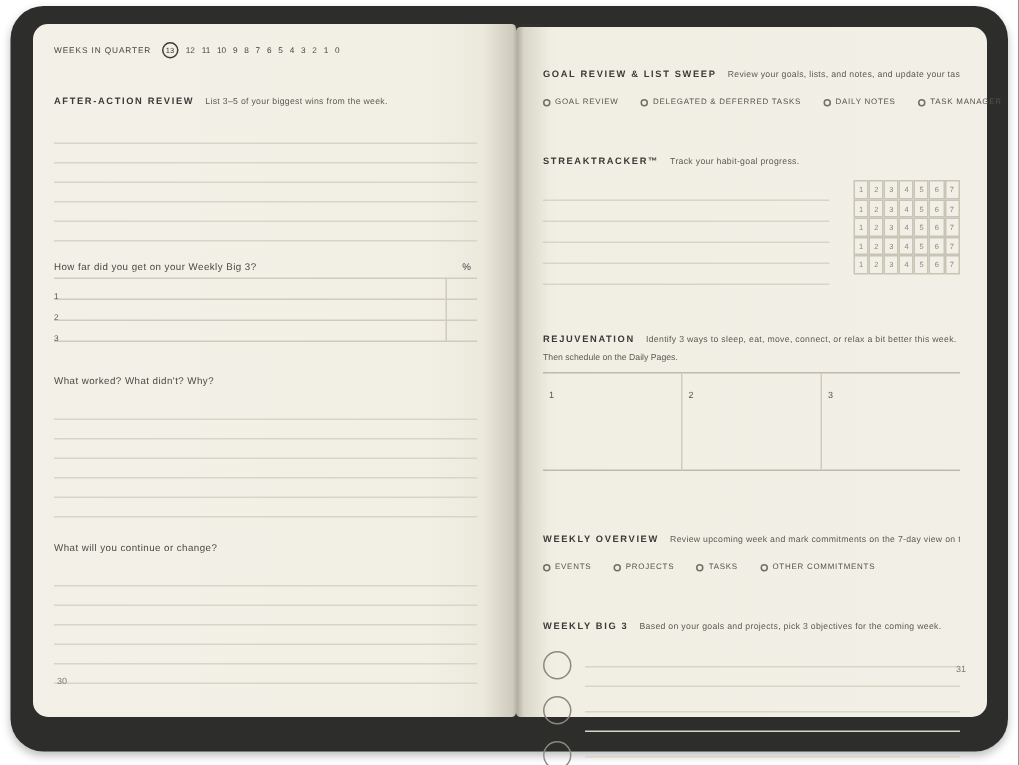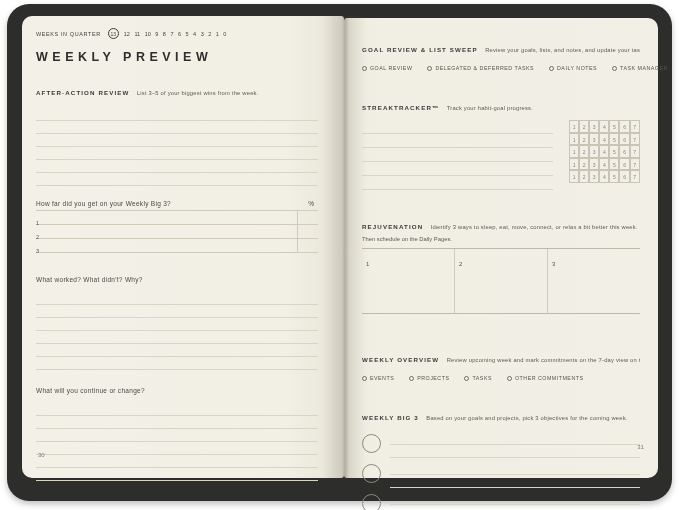--- a/index.html
+++ b/index.html
@@ -126,21 +126,20 @@
           <span class="wk-num">6</span>
           <span class="wk-num">5</span>
           <span class="wk-num">4</span>
           <span class="wk-num">3</span>
           <span class="wk-num">2</span>
           <span class="wk-num">1</span>
           <span class="wk-num">0</span>
         </span>
     </div>
 
-    <div class="big-title">WEEKLY PREVIEW</div>
 
     <div class="sec-line aar-head">
       <span class="sec-head">AFTER-ACTION REVIEW</span>
       <span class="sec-desc">List 3–5 of your biggest wins from the week.</span>
     </div>
 
     <div class="lines-block">
       <div class="rule"></div>
       <div class="rule"></div>
       <div class="rule"></div>

